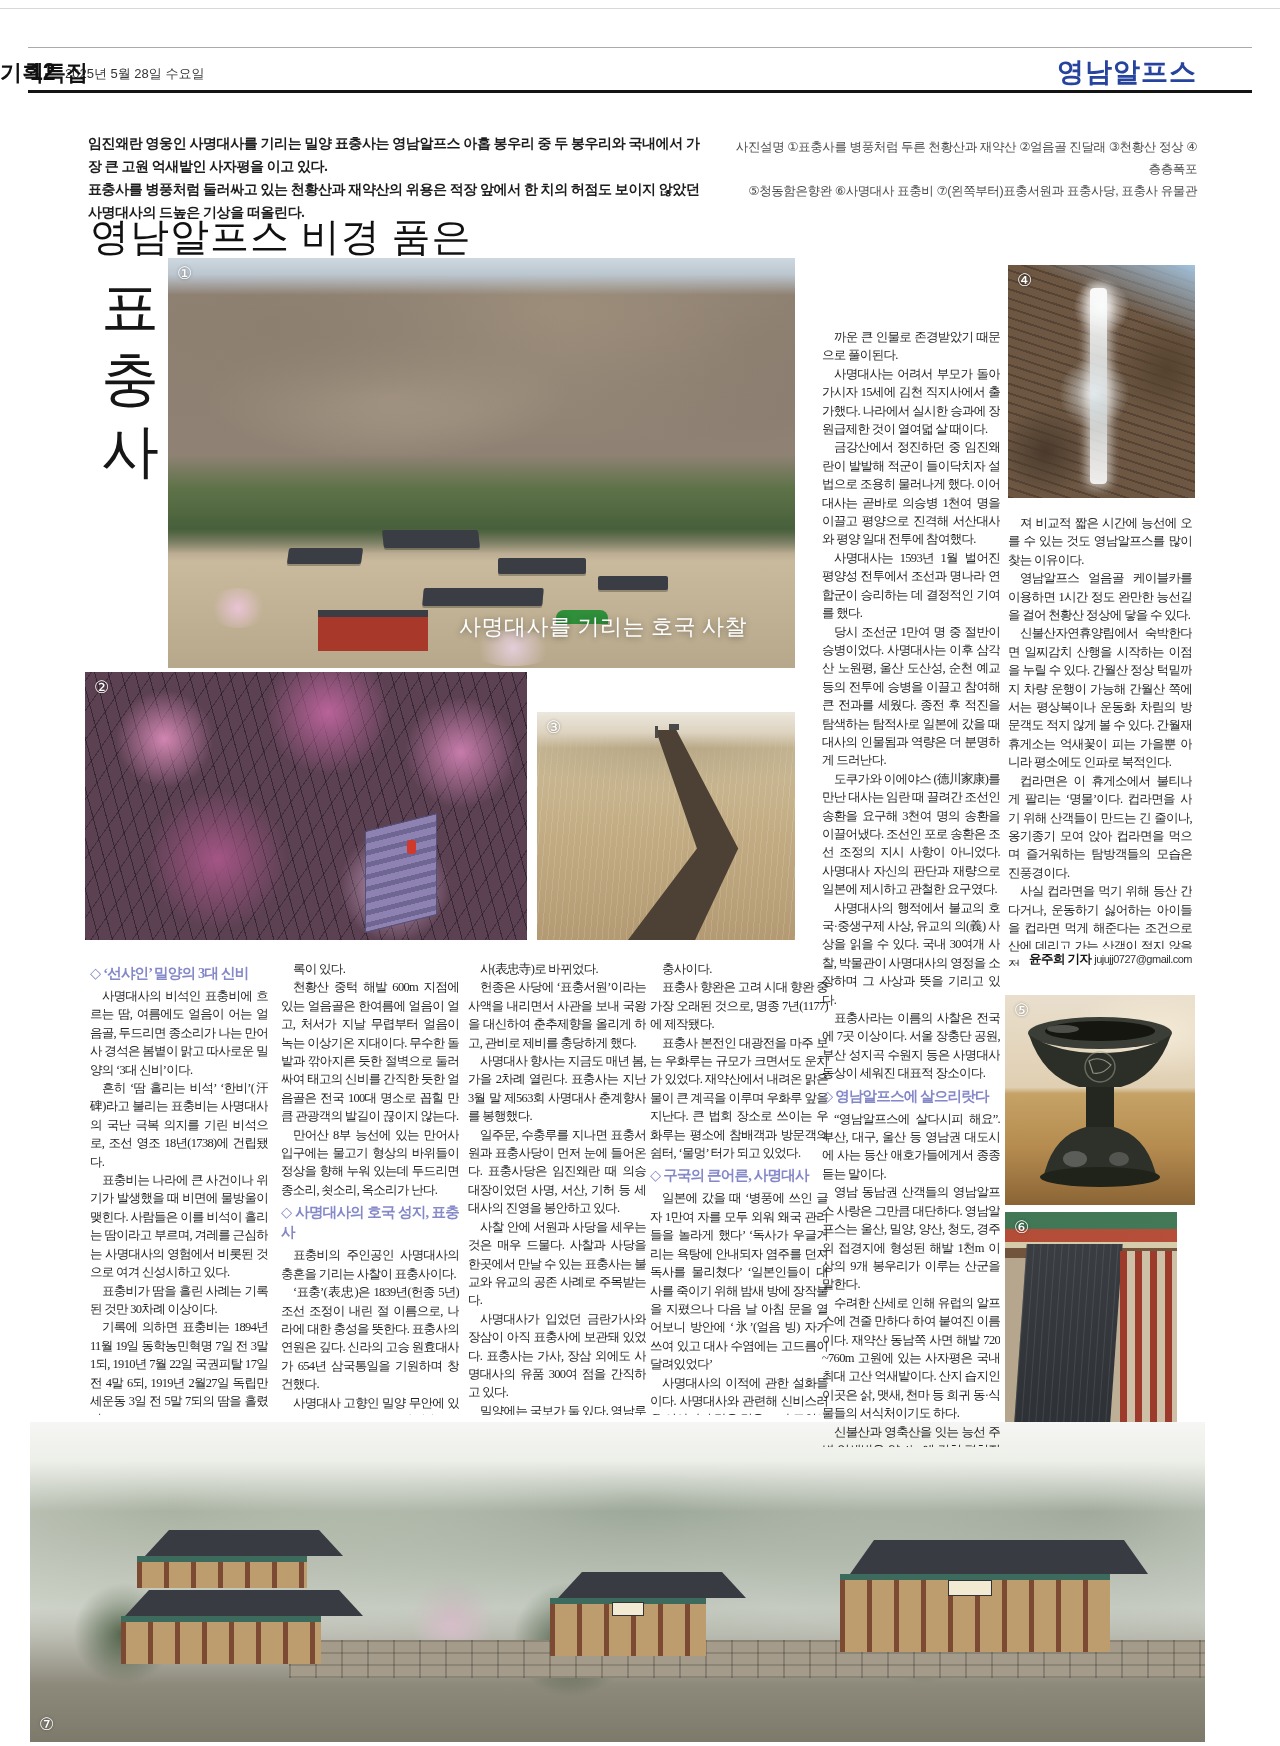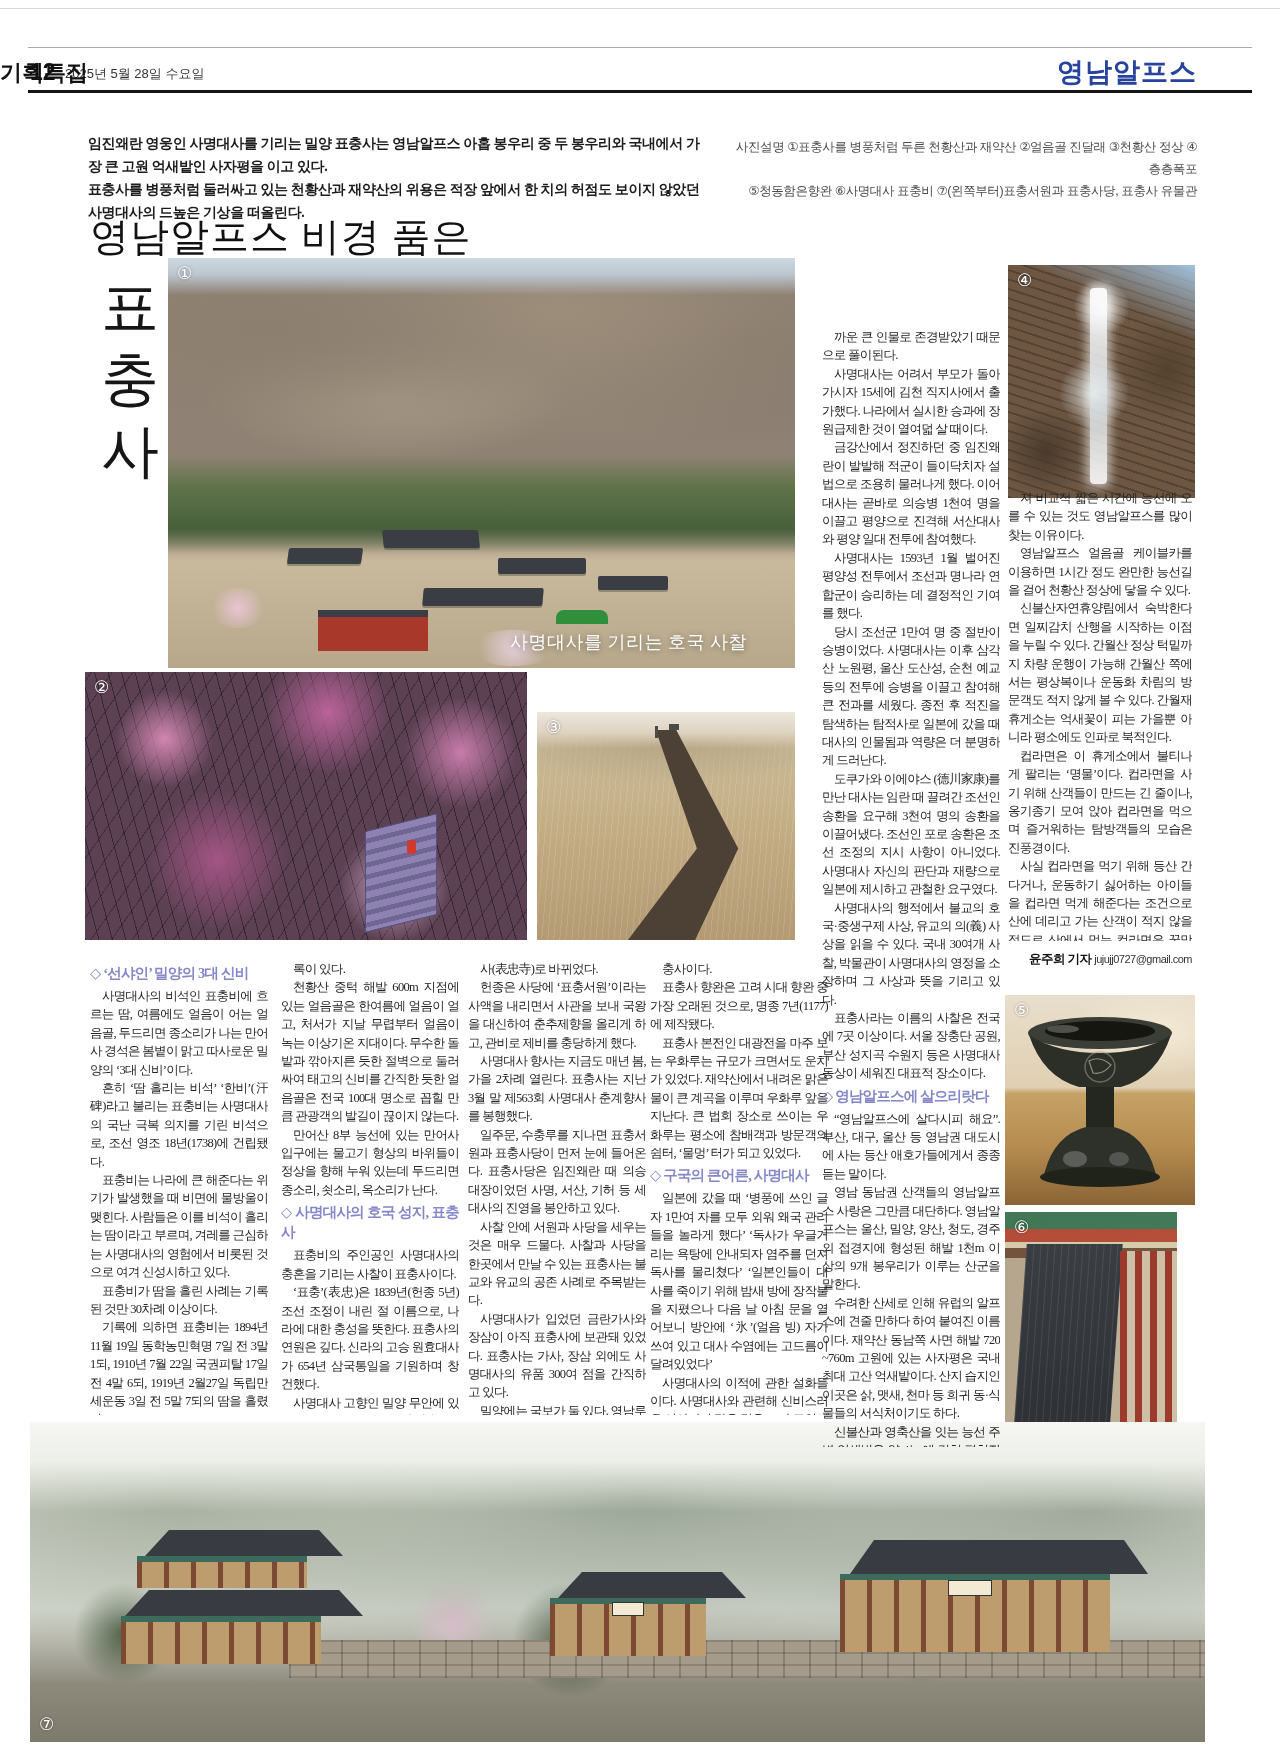--- a/index.html
+++ b/index.html
@@ -27,21 +27,21 @@
   .col h3{margin:3px 0 4px 0;font-size:14.5px;line-height:20px;font-weight:bold;color:#8487c8;letter-spacing:-0.8px;}
   .byline{position:absolute;right:0;bottom:0;background:#fff;padding:2px 0 0 10px;font-size:12.5px;
           letter-spacing:-0.5px;white-space:nowrap;}
   .byline .rep{font-weight:bold;color:#111;}
   .byline a{font-family:"Liberation Sans","DejaVu Sans",sans-serif;font-size:11px;color:#333;text-decoration:none;}
   
   .photo{position:absolute;overflow:hidden;}
   .plabel{position:absolute;top:7px;left:9px;color:#fff;font-size:17px;line-height:17px;
           font-family:"DejaVu Sans",sans-serif;text-shadow:0 0 3px rgba(0,0,0,.45);}
   .plabel.bottom{top:auto;bottom:9px;}
-  .p1cap{position:absolute;right:48px;bottom:14px;color:#fff;font-size:18px;letter-spacing:0.5px;
+  .p1cap{position:absolute;right:48px;bottom:26px;color:#fff;font-size:22px;letter-spacing:0.5px;
          text-shadow:0 1px 6px rgba(0,0,0,.45);}
   
   .ph1{background:
       linear-gradient(180deg,#cdd8e1 0%,#bcc6cf 4%,rgba(0,0,0,0) 9%),
       radial-gradient(ellipse 430px 170px at 16% 17%,#8d7f70 0%,rgba(0,0,0,0) 70%),
       radial-gradient(ellipse 520px 190px at 60% 13%,#9d8e7b 0%,rgba(0,0,0,0) 72%),
       radial-gradient(ellipse 340px 150px at 92% 20%,#84766a 0%,rgba(0,0,0,0) 70%),
       radial-gradient(ellipse 260px 90px at 35% 34%,#aa9c88 0%,rgba(0,0,0,0) 70%),
       linear-gradient(180deg,rgba(0,0,0,0) 48%,#5f7349 56%,#47603b 66%,rgba(0,0,0,0) 72%),
       linear-gradient(180deg,rgba(0,0,0,0) 66%,#c9ba9d 74%,#b7a88b 100%),
@@ -226,21 +226,21 @@
       <div class="wall-k" style="width:270px;height:72px;"></div>
       <div class="sign7" style="left:108px;top:40px;width:42px;height:14px;"></div>
     </div>
     <span class="plabel bottom">⑦</span>
   </div>
 
   <div class="col" style="left:90px;top:960px;height:455px;">
       <h3>◇ ‘선샤인’ 밀양의 3대 신비</h3>
       <p>사명대사의 비석인 표충비에 흐르는 땀, 여름에도 얼음이 어는 얼음골, 두드리면 종소리가 나는 만어사 경석은 봄볕이 맑고 따사로운 밀양의 ‘3대 신비’이다.</p>
       <p>흔히 ‘땀 흘리는 비석’ ‘한비’(汗碑)라고 불리는 표충비는 사명대사의 국난 극복 의지를 기린 비석으로, 조선 영조 18년(1738)에 건립됐다.</p>
-      <p>표충비는 나라에 큰 해준다는 위기가 발생했을 때 비면에 물방울이 맺힌다. 사람들은 이를 비석이 흘리는 땀이라고 부르며, 겨레를 근심하는 사명대사의 영험에서 비롯된 것으로 여겨 신성시하고 있다.</p>
+      <p>표충비는 나라에 큰 사건이나 위기가 발생했을 때 비면에 물방울이 맺힌다. 사람들은 이를 비석이 흘리는 땀이라고 부르며, 겨레를 근심하는 사명대사의 영험에서 비롯된 것으로 여겨 신성시하고 있다.</p>
       <p>표충비가 땀을 흘린 사례는 기록된 것만 30차례 이상이다.</p>
       <p>기록에 의하면 표충비는 1894년 11월 19일 동학농민혁명 7일 전 3말 1되, 1910년 7월 22일 국권피탈 17일 전 4말 6되, 1919년 2월27일 독립만세운동 3일 전 5말 7되의 땀을 흘렸다.</p>
     </div>
   <div class="col" style="left:281px;top:960px;height:455px;">
       <p>록이 있다.</p>
       <p>천황산 중턱 해발 600m 지점에 있는 얼음골은 한여름에 얼음이 얼고, 처서가 지날 무렵부터 얼음이 녹는 이상기온 지대이다. 무수한 돌밭과 깎아지른 듯한 절벽으로 둘러싸여 태고의 신비를 간직한 듯한 얼음골은 전국 100대 명소로 꼽힐 만큼 관광객의 발길이 끊이지 않는다.</p>
       <p>만어산 8부 능선에 있는 만어사 입구에는 물고기 형상의 바위들이 정상을 향해 누워 있는데 두드리면 종소리, 쇳소리, 옥소리가 난다.</p>
       <h3>◇ 사명대사의 호국 성지, 표충사</h3>
       <p>표충비의 주인공인 사명대사의 충혼을 기리는 사찰이 표충사이다.</p>
       <p>‘표충’(表忠)은 1839년(헌종 5년) 조선 조정이 내린 절 이름으로, 나라에 대한 충성을 뜻한다. 표충사의 연원은 깊다. 신라의 고승 원효대사가 654년 삼국통일을 기원하며 창건했다.</p>
@@ -271,21 +271,21 @@
       <p>당시 조선군 1만여 명 중 절반이 승병이었다. 사명대사는 이후 삼각산 노원평, 울산 도산성, 순천 예교 등의 전투에 승병을 이끌고 참여해 큰 전과를 세웠다. 종전 후 적진을 탐색하는 탐적사로 일본에 갔을 때 대사의 인물됨과 역량은 더 분명하게 드러난다.</p>
       <p>도쿠가와 이에야스 (德川家康)를 만난 대사는 임란 때 끌려간 조선인 송환을 요구해 3천여 명의 송환을 이끌어냈다. 조선인 포로 송환은 조선 조정의 지시 사항이 아니었다. 사명대사 자신의 판단과 재량으로 일본에 제시하고 관철한 요구였다.</p>
       <p>사명대사의 행적에서 불교의 호국·중생구제 사상, 유교의 의(義) 사상을 읽을 수 있다. 국내 30여개 사찰, 박물관이 사명대사의 영정을 소장하며 그 사상과 뜻을 기리고 있다.</p>
       <p>표충사라는 이름의 사찰은 전국에 7곳 이상이다. 서울 장충단 공원, 부산 성지곡 수원지 등은 사명대사 동상이 세워진 대표적 장소이다.</p>
       <h3>◇ 영남알프스에 살으리랏다</h3>
       <p>“영남알프스에 살다시피 해요”. 부산, 대구, 울산 등 영남권 대도시에 사는 등산 애호가들에게서 종종 듣는 말이다.</p>
       <p>영남 동남권 산객들의 영남알프스 사랑은 그만큼 대단하다. 영남알프스는 울산, 밀양, 양산, 청도, 경주의 접경지에 형성된 해발 1천m 이상의 9개 봉우리가 이루는 산군을 말한다.</p>
       <p>수려한 산세로 인해 유럽의 알프스에 견줄 만하다 하여 붙여진 이름이다. 재약산 동남쪽 사면 해발 720~760m 고원에 있는 사자평은 국내 최대 고산 억새밭이다. 산지 습지인 이곳은 삵, 맷새, 천마 등 희귀 동·식물들의 서식처이기도 하다.</p>
       <p>신불산과 영축산을 잇는 능선 주변 억새밭은 약 4㎞에 걸쳐 펼쳐진 간월재, 고헌산도 억새 평원으로 유명하다. 탐방로가 정비돼 있고 휴양림, 케이블카, 휴게소 등 편의시설이 잘 갖춰</p>
     </div>
-  <div class="col" style="left:1008px;top:489px;width:184px;height:452px;">
+  <div class="col" style="left:1008px;top:514px;width:184px;height:452px;">
   <p>져 비교적 짧은 시간에 능선에 오를 수 있는 것도 영남알프스를 많이 찾는 이유이다.</p>
       <p>영남알프스 얼음골 케이블카를 이용하면 1시간 정도 완만한 능선길을 걸어 천황산 정상에 닿을 수 있다.</p>
       <p>신불산자연휴양림에서 숙박한다면 일찌감치 산행을 시작하는 이점을 누릴 수 있다. 간월산 정상 턱밑까지 차량 운행이 가능해 간월산 쪽에서는 평상복이나 운동화 차림의 방문객도 적지 않게 볼 수 있다. 간월재 휴게소는 억새꽃이 피는 가을뿐 아니라 평소에도 인파로 북적인다.</p>
       <p>컵라면은 이 휴게소에서 불티나게 팔리는 ‘명물’이다. 컵라면을 사기 위해 산객들이 만드는 긴 줄이나, 옹기종기 모여 앉아 컵라면을 먹으며 즐거워하는 탐방객들의 모습은 진풍경이다.</p>
       <p>사실 컵라면을 먹기 위해 등산 간다거나, 운동하기 싫어하는 아이들을 컵라면 먹게 해준다는 조건으로 산에 데리고 가는 산객이 적지 않을 정도로 산에서 먹는 컵라면은 꿀맛 이상의 별식이다.</p>
     </div>
   <div class="byline" style="right:88px;top:949px;bottom:auto;left:auto;">
     <span class="rep">윤주희 기자</span>
     <a href="#">jujujj0727@gmail.com</a>
   </div>

